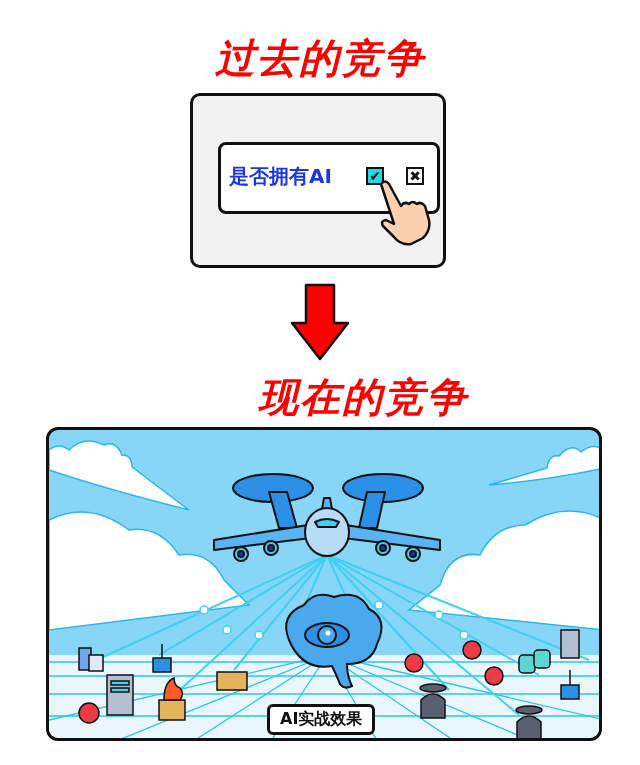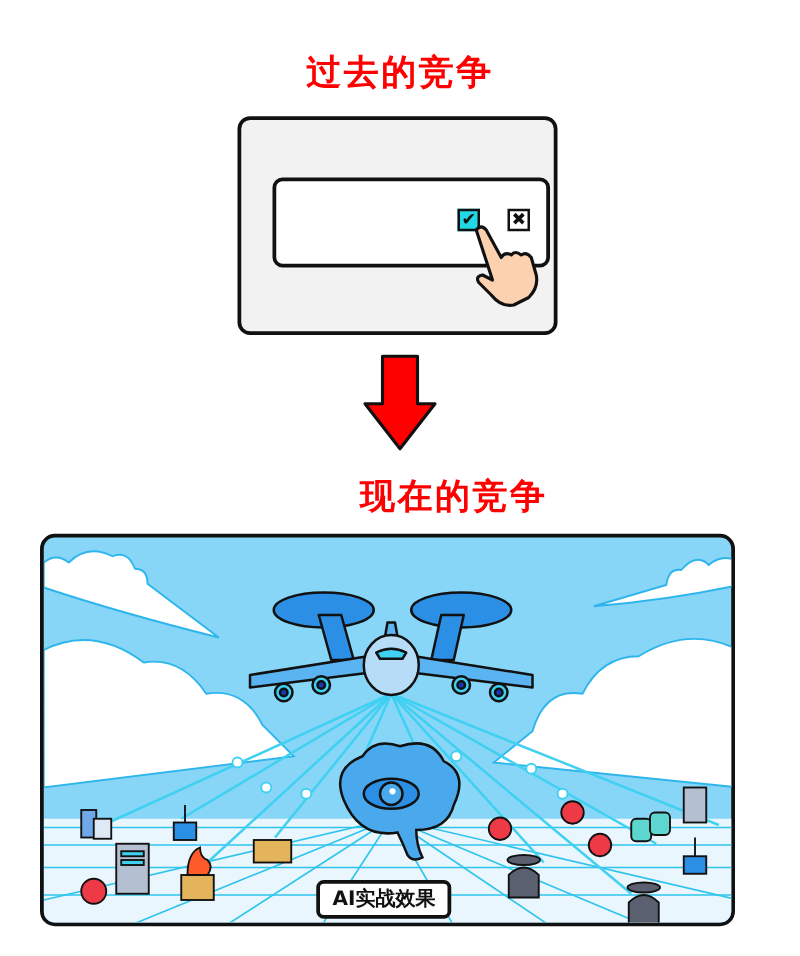--- a/index.html
+++ b/index.html
@@ -1,38 +1,39 @@
 <!DOCTYPE html>
 <html><head>
 <meta charset="utf-8">
 <style>
   html,body{margin:0;padding:0;background:#ffffff;}
   body{width:640px;height:765px;position:relative;overflow:hidden;font-family:"DejaVu Sans",sans-serif;}
-  .title{position:absolute;left:0;width:640px;text-align:center;font-weight:bold;font-size:28px;color:#ff0000;letter-spacing:2px;line-height:48px;}
+  .title{position:absolute;left:0;width:640px;text-align:center;font-weight:bold;font-size:40px;color:#ff0000;letter-spacing:2px;line-height:48px;font-style:italic;}
   #t1{top:34px;}
   #t2{top:373px;margin-left:43px;}
   .panel-top{position:absolute;left:190px;top:93px;width:256px;height:175px;background:#f2f2f2;border:3px solid #111;border-radius:10px;box-sizing:border-box;}
   .question-box{position:absolute;left:25px;top:46px;width:222px;height:72px;background:#fff;border:3px solid #111;border-radius:8px;box-sizing:border-box;}
   .q-label{position:absolute;left:8px;top:18px;font-weight:bold;font-size:20px;color:#1a36e6;white-space:nowrap;}
   .cb{position:absolute;top:22px;width:18px;height:18px;border:2px solid #111;box-sizing:border-box;font-weight:bold;font-size:14px;line-height:14px;text-align:center;color:#111;}
   #cb-yes{left:145px;background:#22d8e6;}
   #cb-no{left:185px;background:#fff;}
   .hand{position:absolute;left:180px;top:80px;width:60px;height:70px;}
   .arrow{position:absolute;left:290px;top:283px;width:60px;height:80px;}
-  .scene{position:absolute;left:32px;top:427px;width:556px;height:314px;border:3px solid #111;border-radius:12px;box-sizing:border-box;overflow:hidden;background:#87d6f7;}
+  .scene{position:absolute;left:46px;top:427px;width:556px;height:314px;border:3px solid #111;border-radius:12px;box-sizing:border-box;overflow:hidden;background:#87d6f7;}
   .scene svg{position:absolute;left:0;top:0;}
   .result-label{position:absolute;left:218px;top:274px;padding:2px 10px;background:#fff;border:3px solid #111;border-radius:6px;font-weight:bold;font-size:16px;color:#111;white-space:nowrap;}
 </style>
 </head>
 <body>
 
 <div id="t1" class="title">过去的竞争</div>
 
 <div class="panel-top">
   <div class="question-box">
+    <span class="q-label">是否拥有AI</span>
     <span id="cb-yes" class="cb">✔</span>
     <span id="cb-no" class="cb">✖</span>
   </div>
   <svg class="hand" viewBox="0 0 60 70">
     <path d="M8 8 q4 -5 8 0 l12 22 q3 -5 8 -2 q3 -4 8 0 q4 -3 8 2 l4 14 q2 10 -6 18 l-12 6 q-10 2 -18 -8 l-10 -10 q-3 -5 3 -6 l8 4 z" fill="#fcd1b0" stroke="#111" stroke-width="2.5" stroke-linejoin="round"></path>
   </svg>
 </div>
 
 <svg class="arrow" viewBox="0 0 60 80">
   <path d="M16 2 H44 V40 H58 L30 76 L2 40 H16 Z" fill="#ff0000" stroke="#111" stroke-width="2.5" stroke-linejoin="round"></path>

